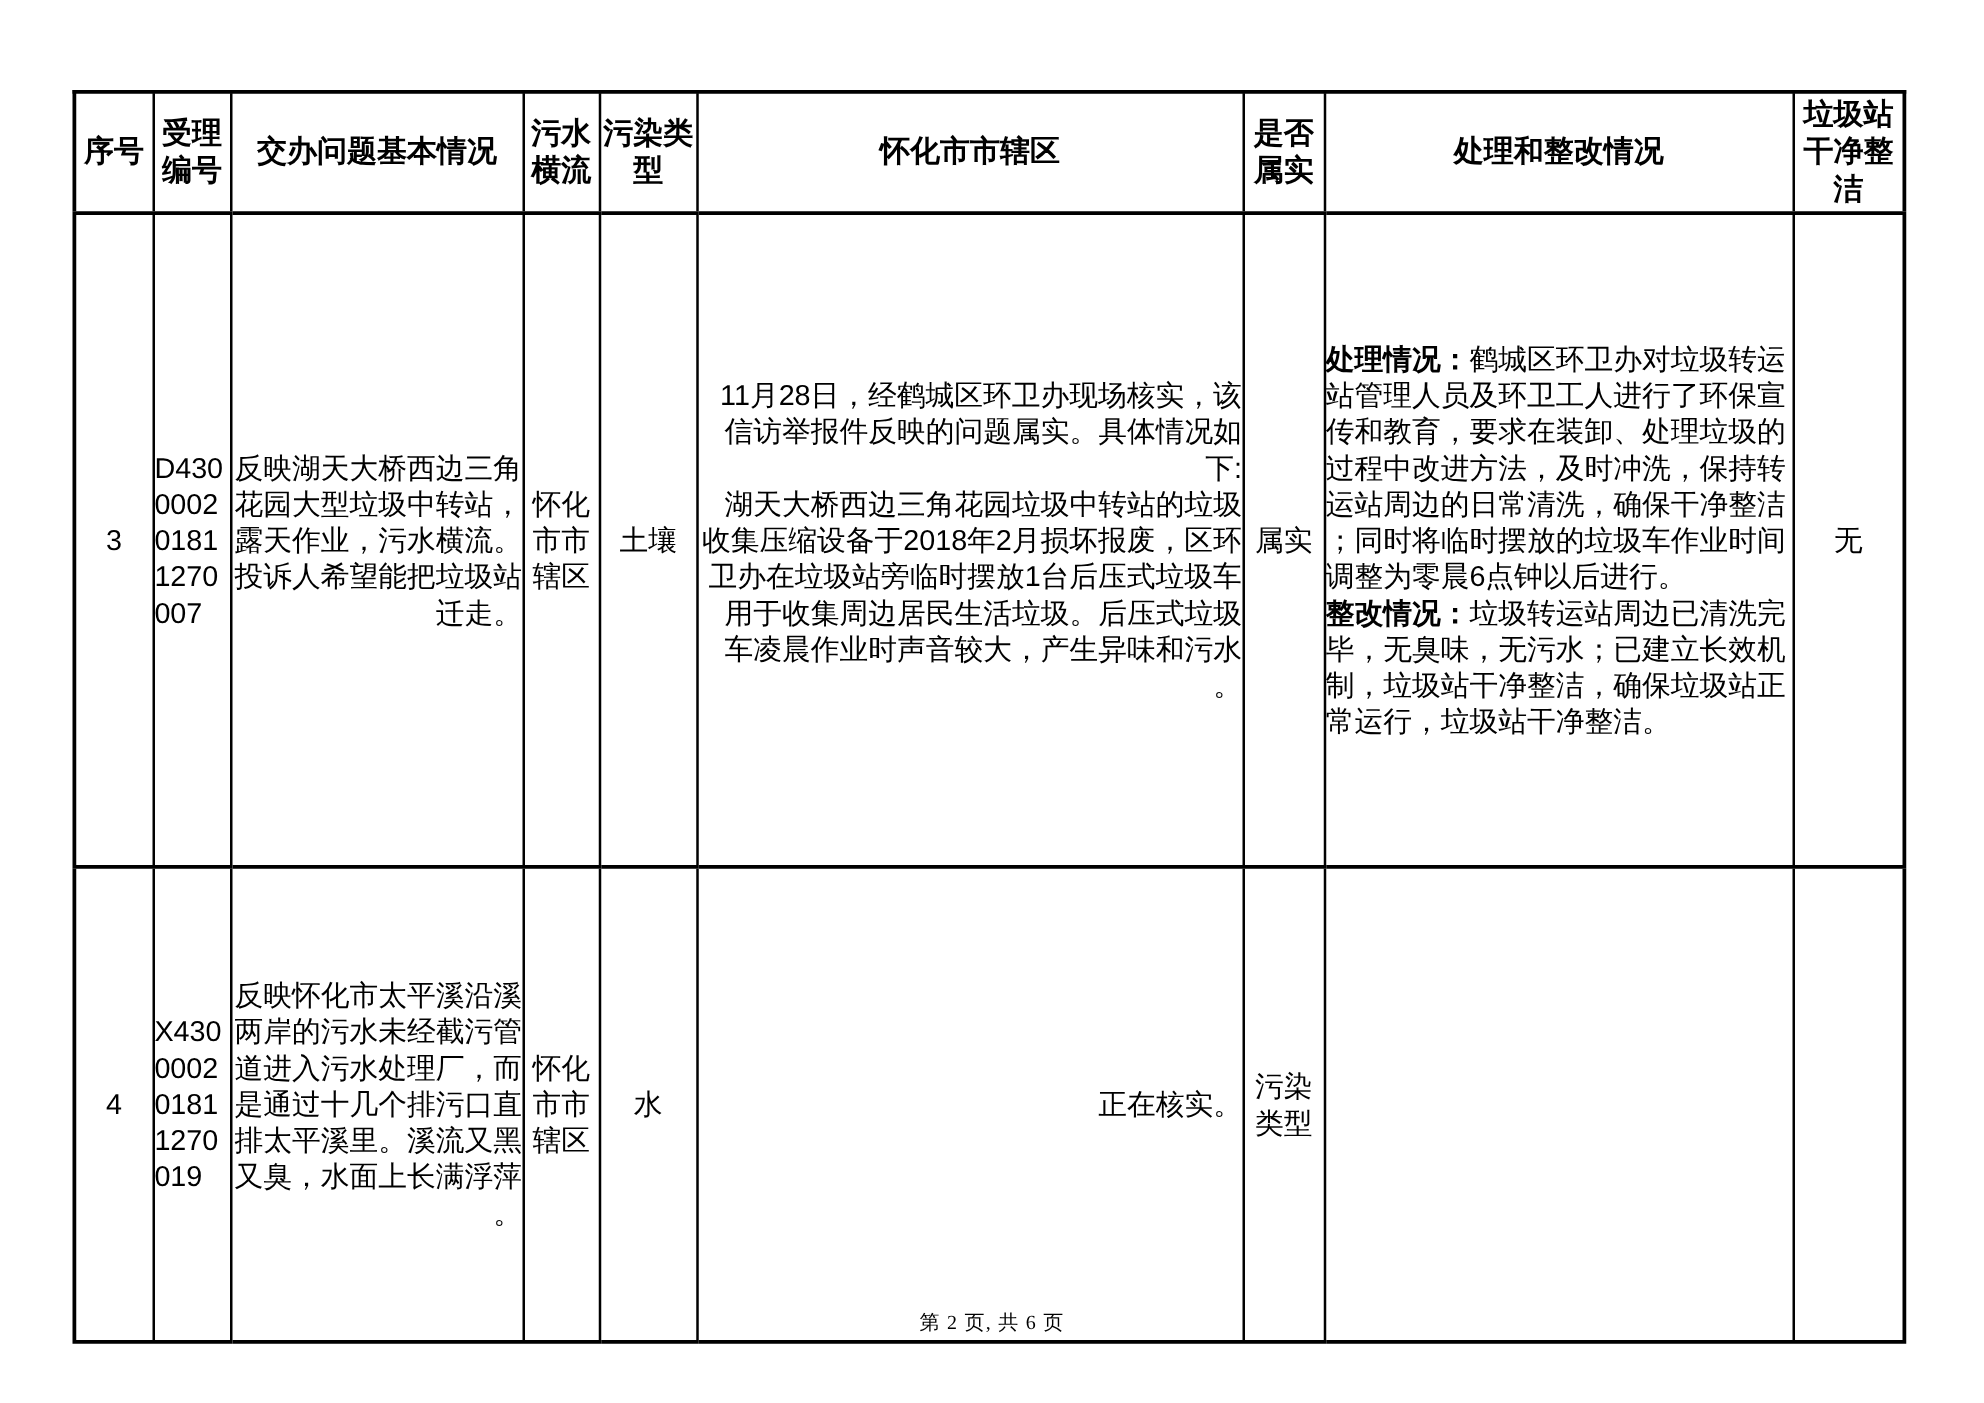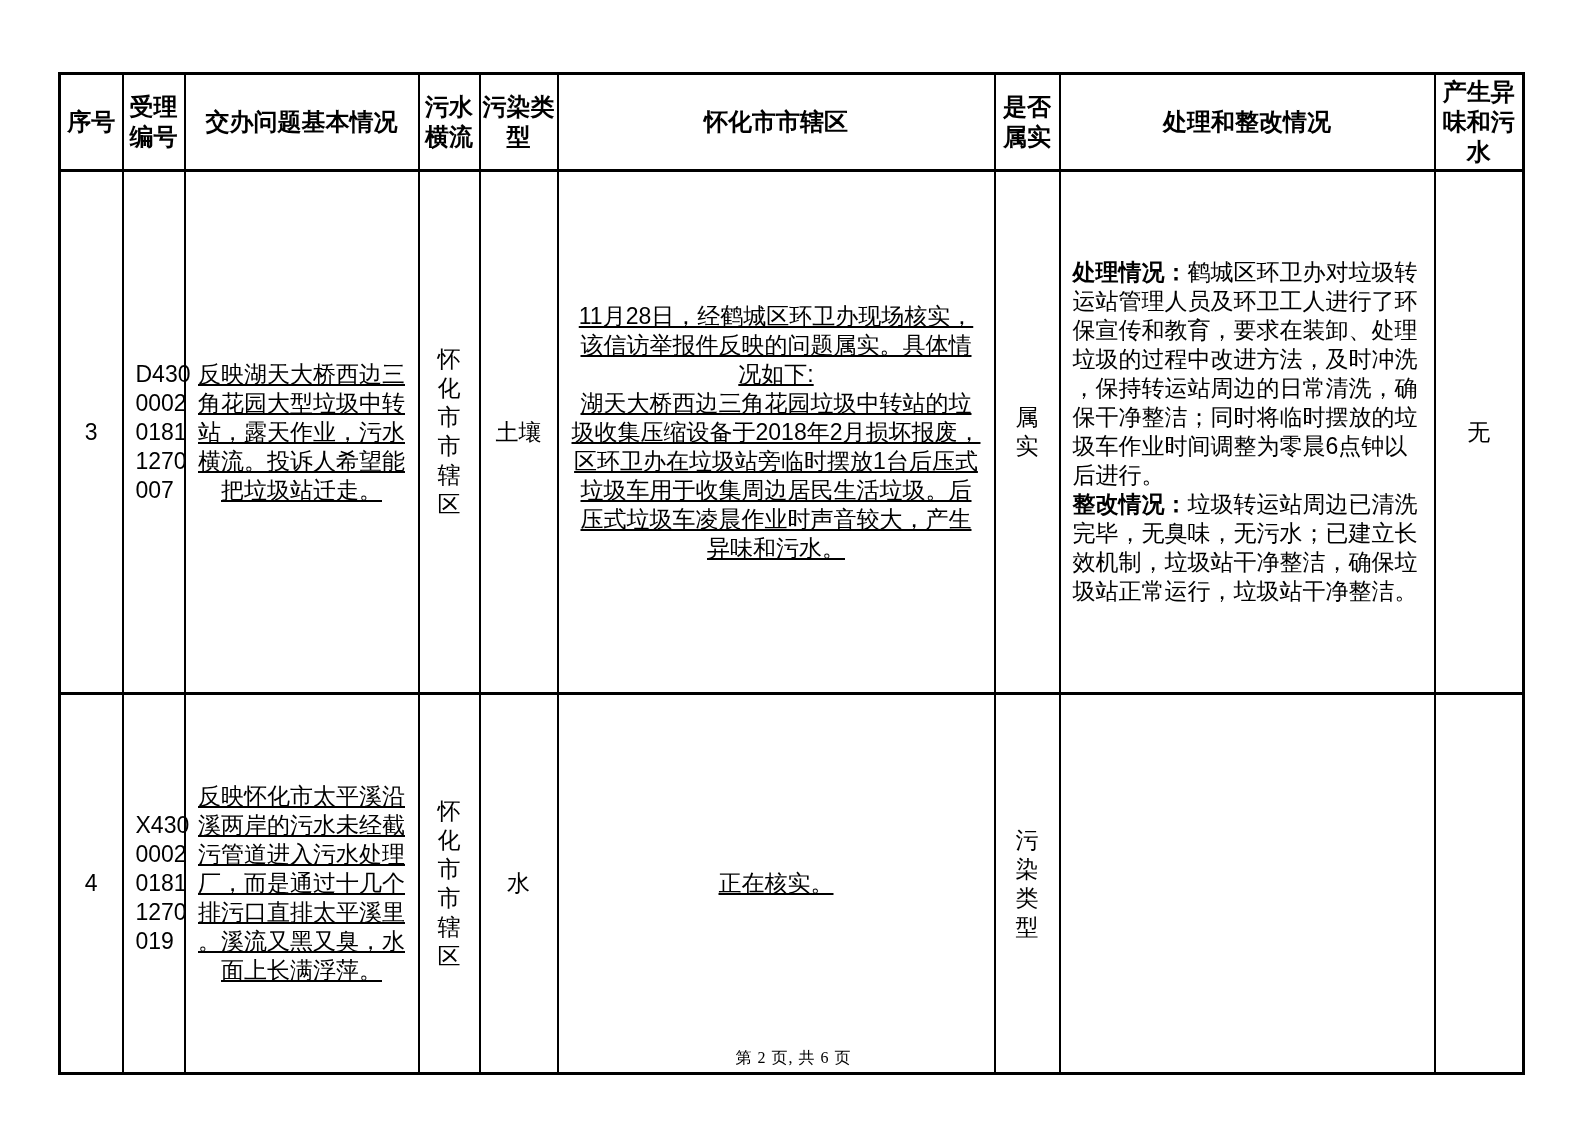--- a/index.html
+++ b/index.html
@@ -29,21 +29,21 @@
     table-layout: fixed;
     border: 3px solid #000000;
   }
   .report th, .report td {
     border: 2px solid #000000;
     vertical-align: middle;
     box-sizing: border-box;
     font-size: 23px;
     line-height: 29px;
     font-weight: 500;
-    padding: 12px;
+    padding: 0;
   }
   .report thead th {
     border-bottom-width: 3px;
     font-size: 24px;
     line-height: 30px;
     font-weight: 700;
     text-align: center;
     padding: 2px;
     word-break: break-all;
     line-break: anywhere;
@@ -54,32 +54,31 @@
   tr.header-row { height: 88px; }
   tr.row-a { height: 523px; }
   tr.row-b { height: 380px; }
 
   .c-center {
     text-align: center;
     word-break: break-all;
     line-break: anywhere;
   }
   .c-id {
-    text-align: right;
+    text-align: left;
     white-space: pre;
     font-size: 21px;
     line-height: 30px;
   }
   .c-text {
-    text-align: center;
+    text-align: right;
     padding: 0 6px;
     word-break: break-all;
     line-break: anywhere;
     white-space: pre-line;
-    text-decoration: underline;
   }
   .c-invest { padding: 0 4px; }
   .c-handling {
     text-align: left;
     padding: 0 2px;
     word-break: break-all;
     line-break: anywhere;
   }
   .c-handling p { margin: 0; }
   .lbl {
@@ -117,21 +116,21 @@
     <thead>
       <tr class="header-row">
         <th>序号</th>
         <th>受理编号</th>
         <th>交办问题基本情况</th>
         <th>污水横流</th>
         <th>污染类型</th>
         <th>怀化市市辖区</th>
         <th>是否属实</th>
         <th>处理和整改情况</th>
-        <th>产生异味和污水</th>
+        <th>垃圾站干净整洁</th>
       </tr>
     </thead>
     <tbody>
       <tr class="row-a">
         <td class="c-center">3</td>
         <td class="c-id">D430
 0002
 0181
 1270
 007</td>

